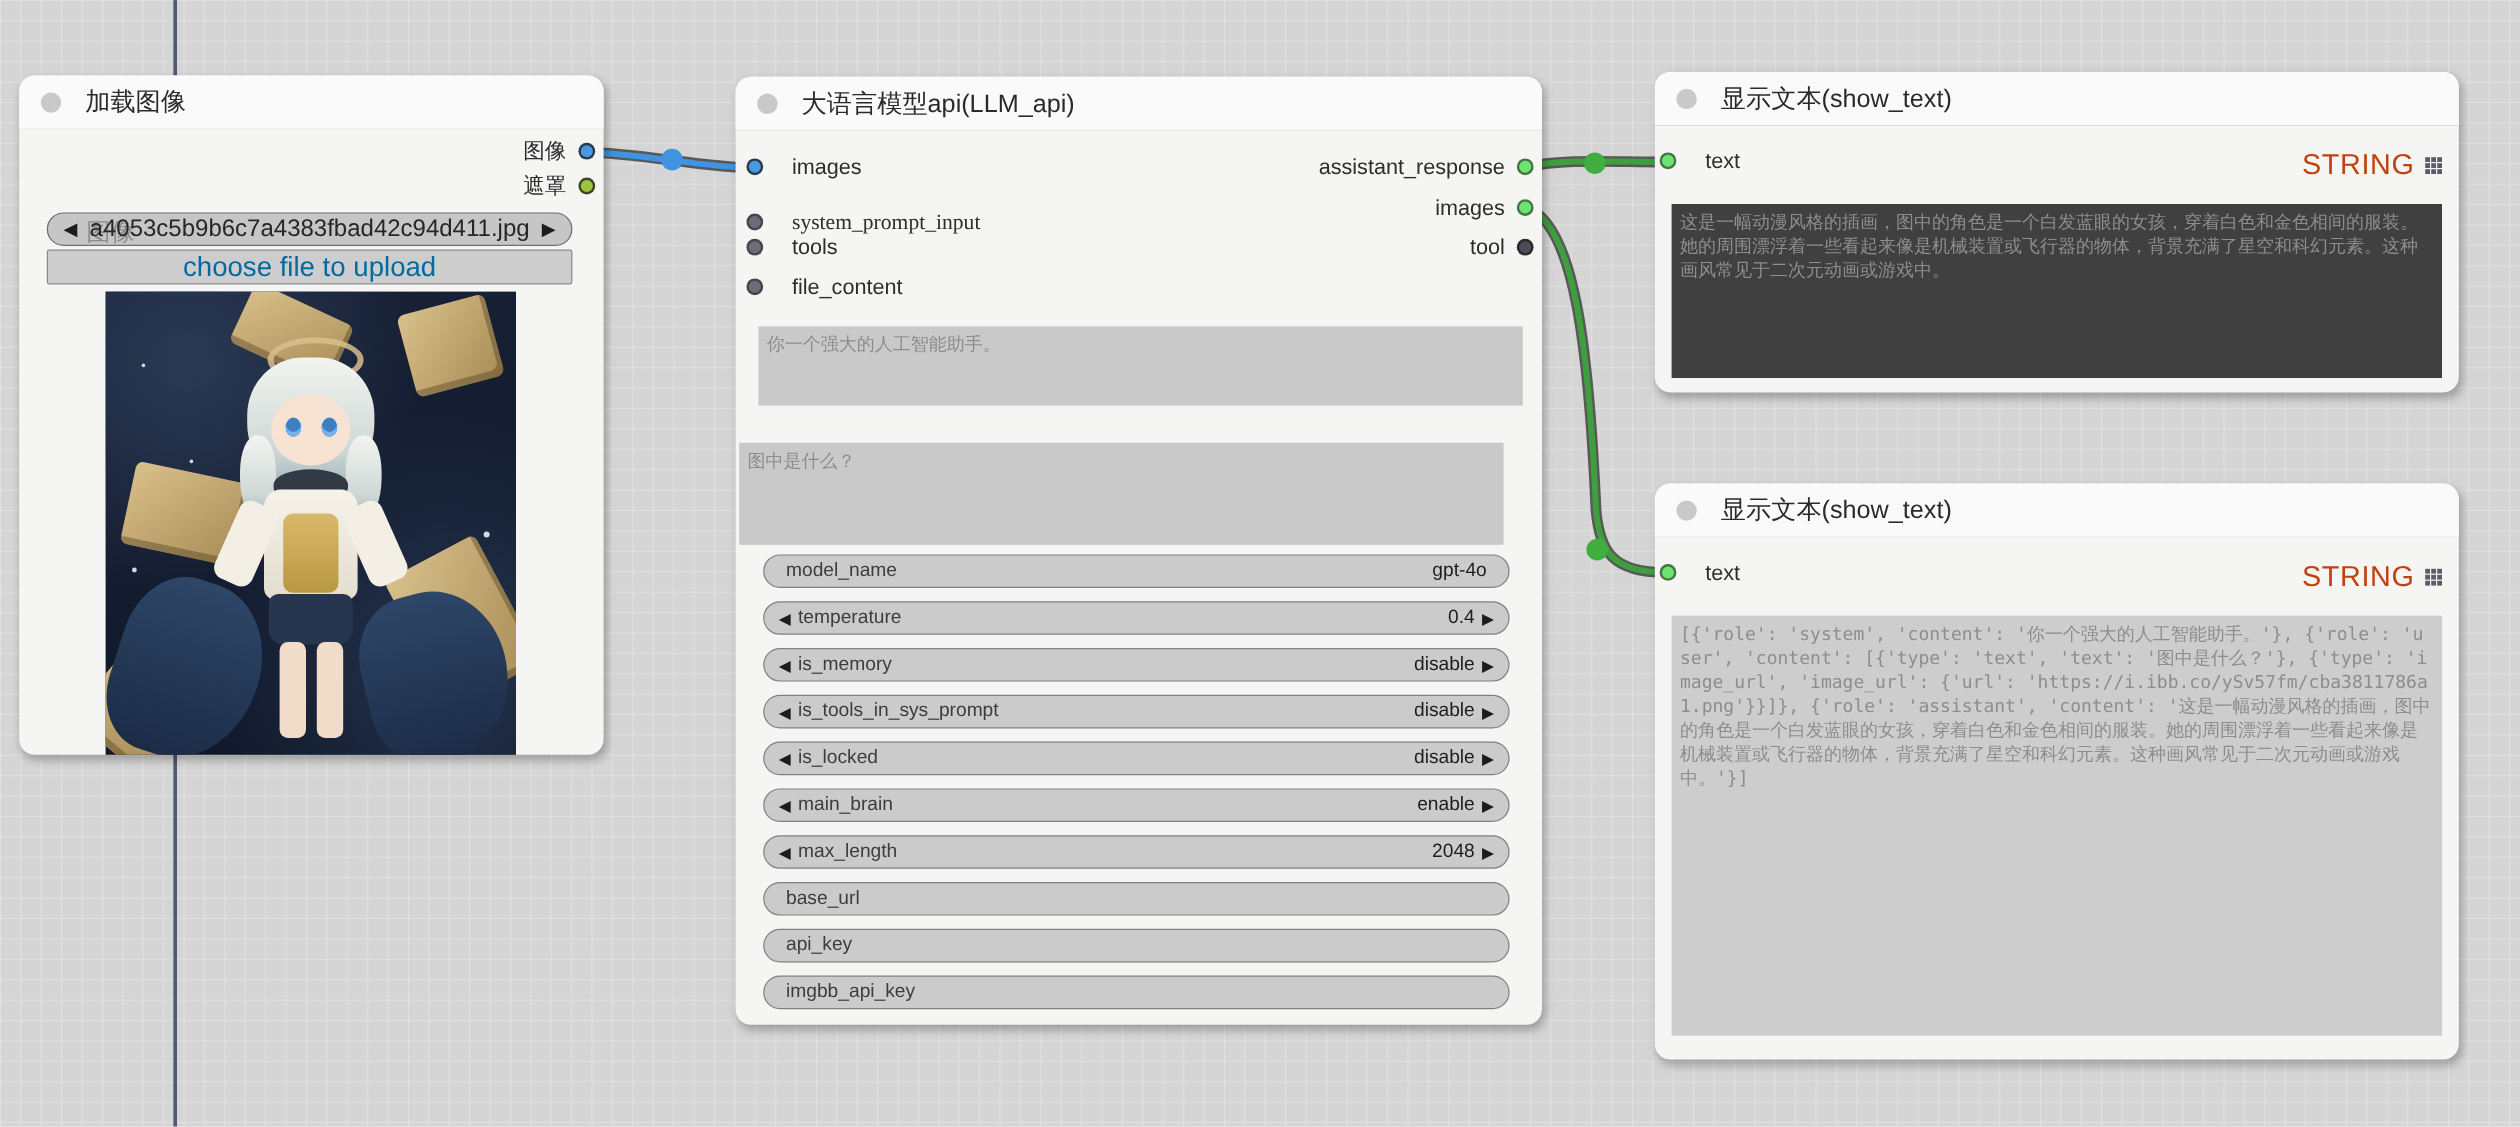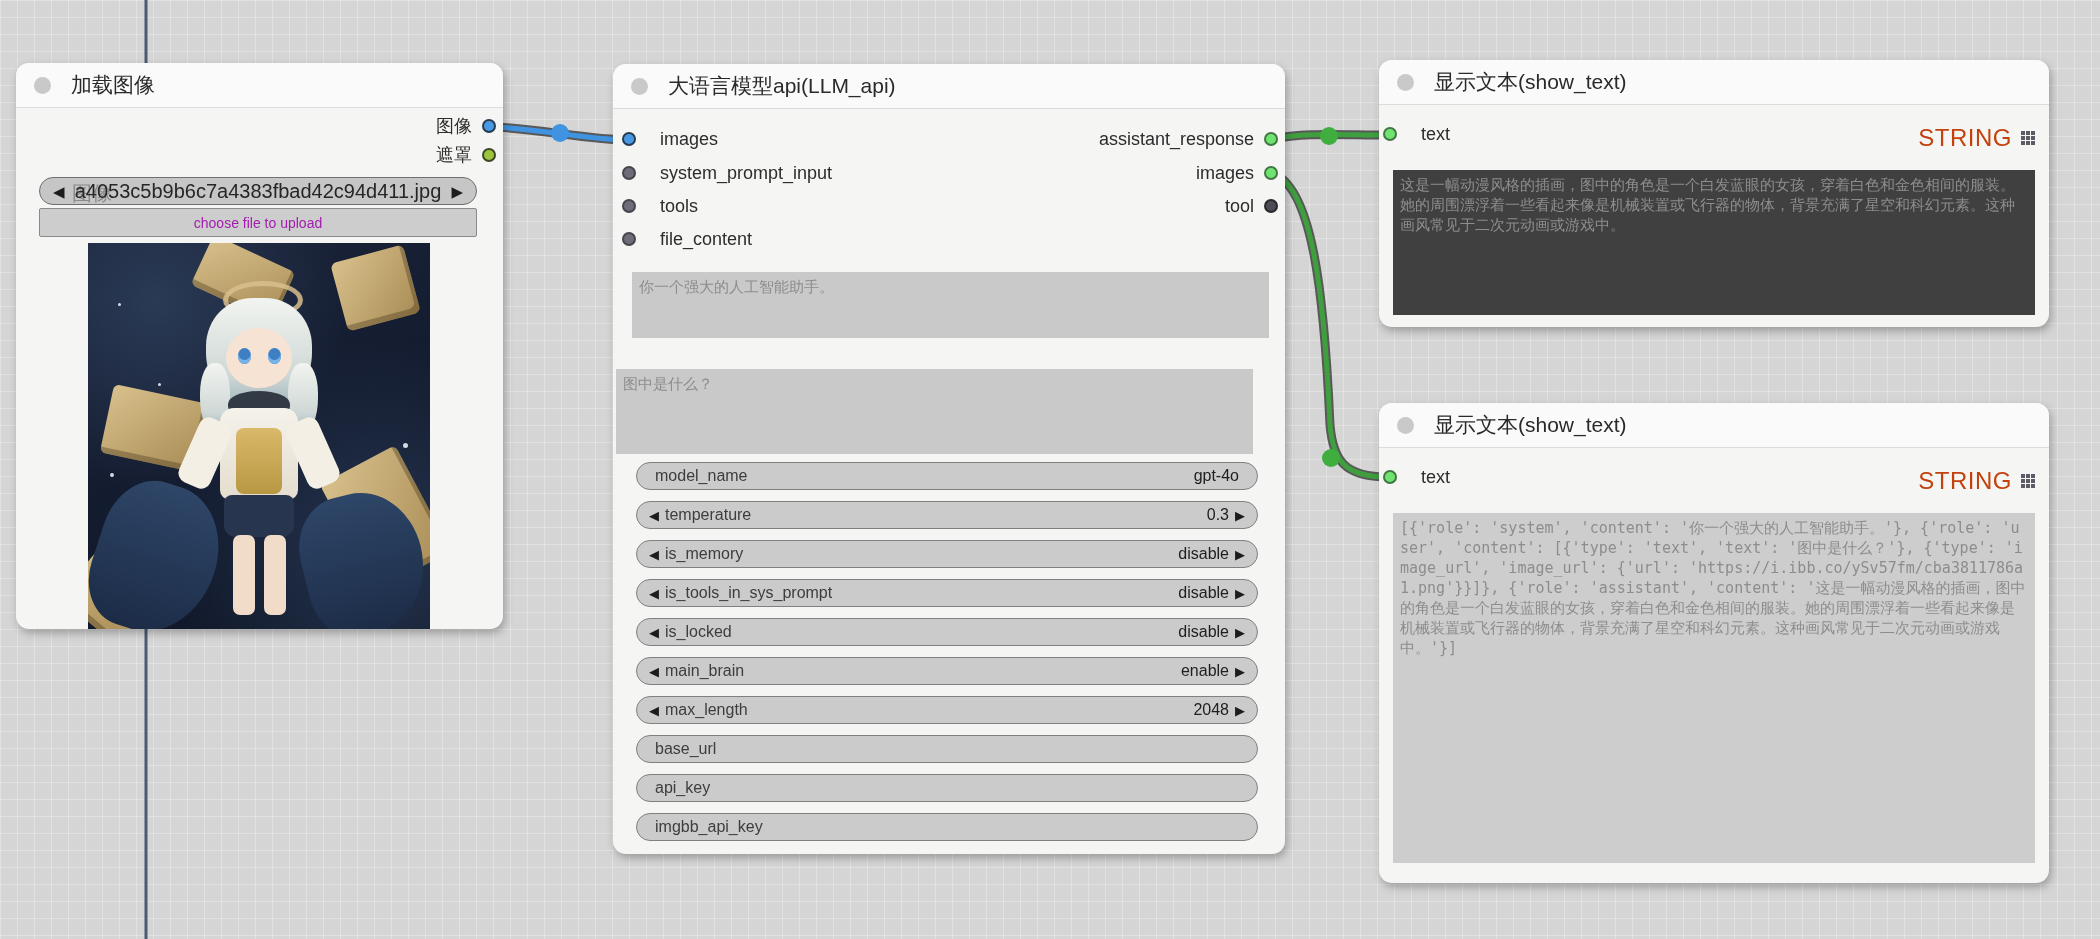--- a/index.html
+++ b/index.html
@@ -52,21 +52,21 @@
   .w-arrow{font-size:13px;color:#1c1c1c;flex:0 0 auto;line-height:1;}
   .combo{
     position:absolute;height:28px;background:#c6c6c6;border:1px solid #6f6f6f;border-radius:15px;
     box-sizing:border-box;overflow:hidden;
   }
   .combo .w-arrow{position:absolute;top:6px;font-size:15px;}
   .combo .combo-label{position:absolute;left:32px;top:2px;font-size:20px;color:#8a8a8a;}
   .combo .combo-value{position:absolute;left:0;right:0;top:2px;text-align:center;font-size:20px;color:#262626;white-space:nowrap;}
   .upload-btn{
     position:absolute;background:#cdcdcd;border:1px solid #8a8a8a;border-radius:2px;
-    display:flex;align-items:center;justify-content:center;font-size:14px;color:#a21caf;
+    display:flex;align-items:center;justify-content:center;font-size:23px;color:#0369a1;
     box-sizing:border-box;
   }
   .string-out{position:absolute;display:flex;align-items:center;}
   .string-label{font-size:24px;color:#c2410c;letter-spacing:.5px;}
   .grid-icon{display:grid;grid-template-columns:repeat(3,4px);grid-auto-rows:4px;gap:1px;margin-left:9px;}
   .grid-icon span{background:#5c5c66;display:block;}
   
   .preview{position:absolute;overflow:hidden;background:
      radial-gradient(circle at 20% 15%, #2a3a55 0%, transparent 45%),
      radial-gradient(circle at 85% 80%, #24344e 0%, transparent 50%),
@@ -165,21 +165,21 @@
 
   <div class="node" style="left:613px;top:64px;width:672px;height:790px;">
     <div class="node-title">
       <div class="collapse-dot"></div>
       <div class="title-text">大语言模型api(LLM_api)</div>
     </div>
     <div class="port-row in-row" style="top:65px;left:9px;">
       <div class="port-dot dot-blue"></div>
       <div class="port-label">images</div>
     </div>
-    <div class="port-row in-row" style="top:99px;left:9px;">
+    <div class="port-row in-row" style="top:111px;left:9px;font-family:Liberation Serif, serif;">
       <div class="port-dot dot-grey"></div>
       <div class="port-label">system_prompt_input</div>
     </div>
     <div class="port-row in-row" style="top:132px;left:9px;">
       <div class="port-dot dot-grey"></div>
       <div class="port-label">tools</div>
     </div>
     <div class="port-row in-row" style="top:165px;left:9px;">
       <div class="port-dot dot-grey"></div>
       <div class="port-label">file_content</div>
@@ -201,21 +201,21 @@
     <div class="ta" style="left:3px;top:305px;width:637px;height:85px;">图中是什么？</div>
 
     <div class="widget-col" style="left:23px;top:398px;width:622px;">
       <div class="widget">
         <span class="w-label">model_name</span>
         <span class="w-value">gpt-4o</span>
       </div>
       <div class="widget">
         <span class="w-arrow">◀</span>
         <span class="w-label">temperature</span>
-        <span class="w-value">0.3</span>
+        <span class="w-value">0.4</span>
         <span class="w-arrow">▶</span>
       </div>
       <div class="widget">
         <span class="w-arrow">◀</span>
         <span class="w-label">is_memory</span>
         <span class="w-value">disable</span>
         <span class="w-arrow">▶</span>
       </div>
       <div class="widget">
         <span class="w-arrow">◀</span>

